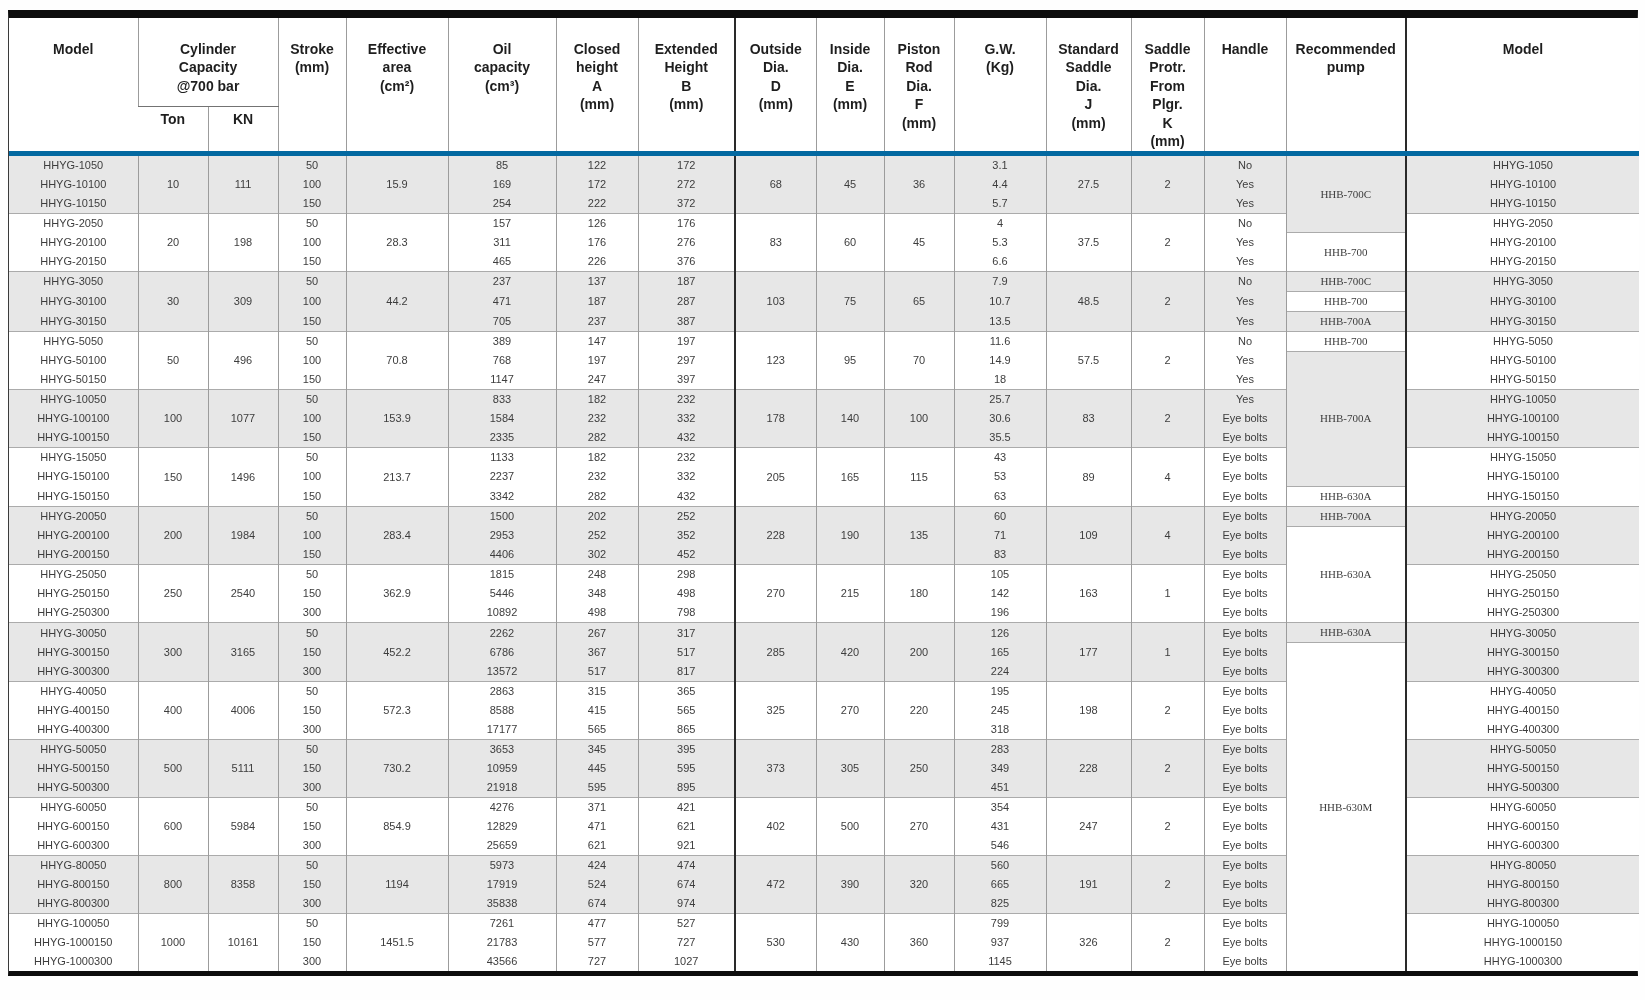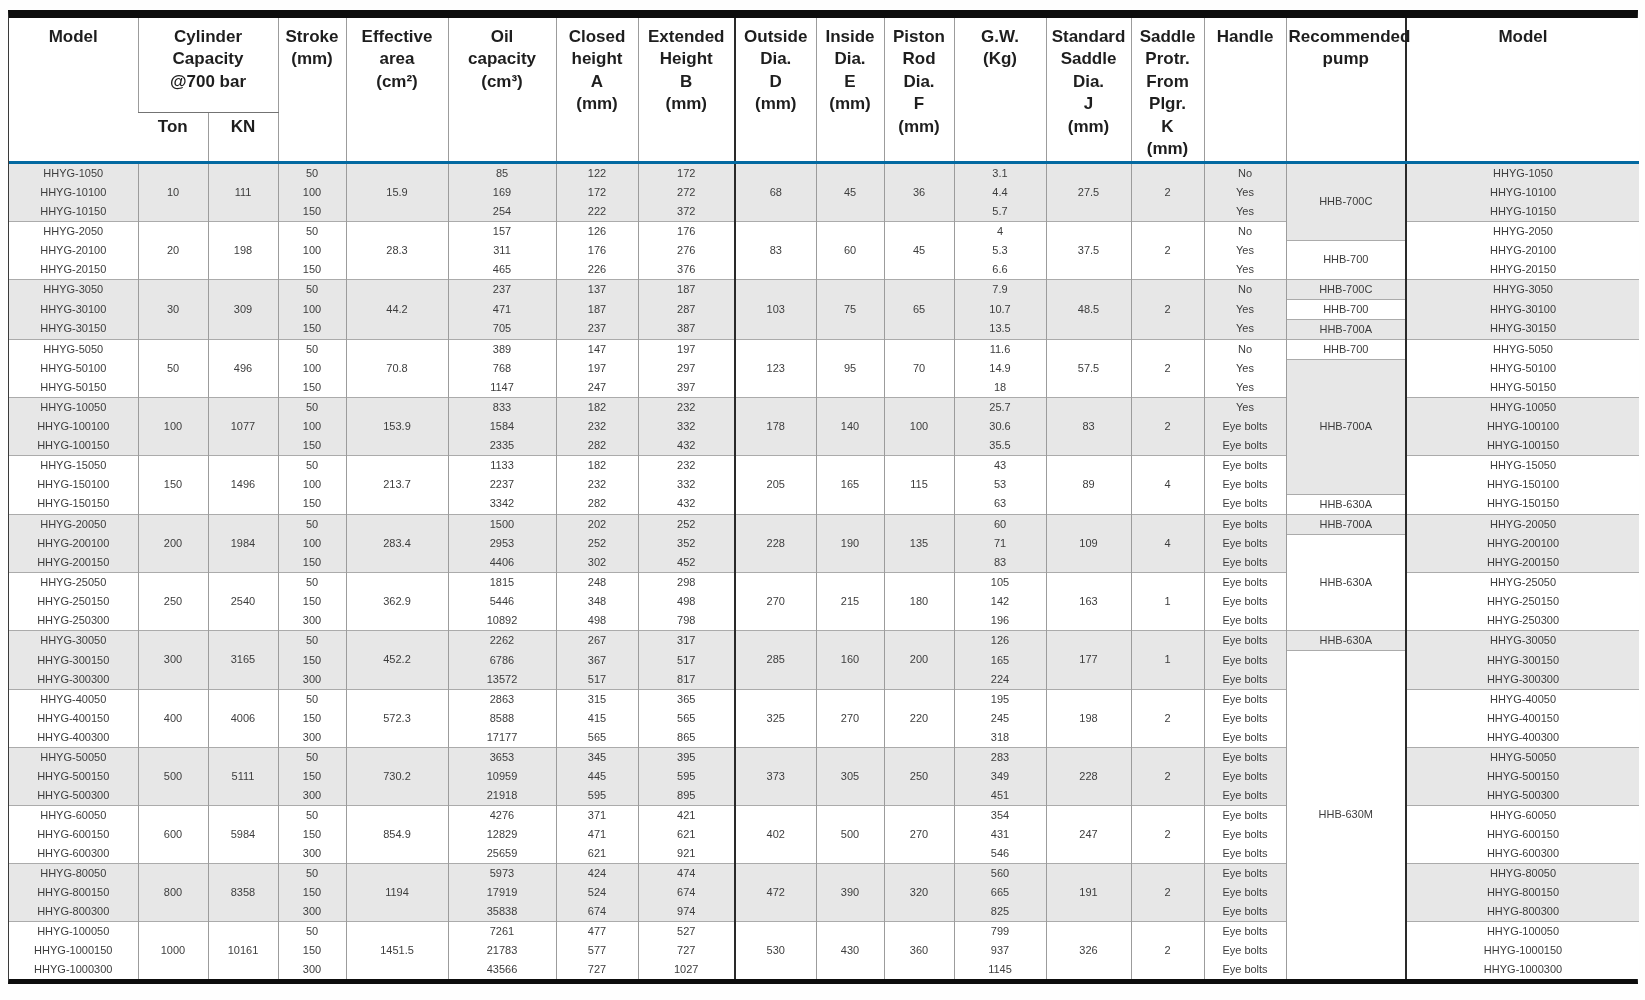--- a/index.html
+++ b/index.html
@@ -11,38 +11,38 @@
   .frame {
     border-top:8px solid #0d0d0d;
     border-bottom:5px solid #0d0d0d;
     border-left:1px solid #3a3a3a;
     border-right:1px solid #3a3a3a;
   }
   table.spec { border-collapse:collapse; table-layout:fixed; width:1630px; }
   .spec th, .spec td { border-left:1px solid #9c9c9c; box-sizing:border-box; }
   .spec tr > *:first-child { border-left:none; }
   .spec thead th {
-    font-size:17px; font-weight:bold; color:#1e1e1e; text-align:center;
-    vertical-align:top; padding:8px 2px 0 2px; white-space:pre-line; line-height:1.32;
+    font-size:14px; font-weight:bold; color:#1e1e1e; text-align:center;
+    vertical-align:top; padding:22px 2px 0 2px; white-space:pre-line; line-height:1.32;
     background:#fff;
   }
   .spec thead tr.hrow1 th { height:88px; }
   .spec thead tr.hrow2 th { height:46px; vertical-align:top; padding-top:3px; }
   .spec thead th.cap-top { border-bottom:1px solid #737373; }
   .spec tbody td {
     font-size:11px; color:#3d3d3d; text-align:center; height:19px;
     padding:0 2px; line-height:19px; white-space:nowrap; overflow:hidden;
   }
   .spec tbody tr.g-even td { background:#e7e7e7; }
   .spec tbody tr.g-odd  td { background:#ffffff; }
   .spec tbody tr.group-start td { border-top:1px solid #ababab; }
-  .spec tbody td.pump-cell { border-top:1px solid #ababab; }
+  .spec tbody td.pump-cell { border-top:1px solid #ababab;font-family:Liberation Serif, serif; }
   .spec table, .spec tbody td.pump-shaded { background:#e7e7e7 !important; }
   .spec tbody td.pump-plain { background:#ffffff !important; }
-  .spec tbody tr:first-child td { border-top:3px solid #0369a1;margin-top:6px; }
+  .spec tbody tr:first-child td { border-top:5px solid #0369a1;margin-top:6px; }
   .spec .hv  { border-left:2px solid #2a2a2a; }
   .spec .hv2 { border-left:2px solid #2a2a2a; }
 </style>
 </head>
 <body>
 
 <div class="page">
   <div class="frame">
     <table class="spec">
       <colgroup>
@@ -440,21 +440,21 @@
           <tr class="g-even group-start">
             <td>HHYG-30050</td>
             <td rowspan="3">300</td>
             <td rowspan="3">3165</td>
             <td>50</td>
             <td rowspan="3">452.2</td>
             <td>2262</td>
             <td>267</td>
             <td>317</td>
             <td class="hv" rowspan="3">285</td>
-            <td rowspan="3">160</td>
+            <td rowspan="3">420</td>
             <td rowspan="3">200</td>
             <td>126</td>
             <td rowspan="3">177</td>
             <td rowspan="3">1</td>
             <td>Eye bolts</td>
             <td class="pump-cell pump-shaded">HHB-630A</td>
             <td class="hv2">HHYG-30050</td>
           </tr>
           <tr class="g-even">
             <td>HHYG-300150</td>

